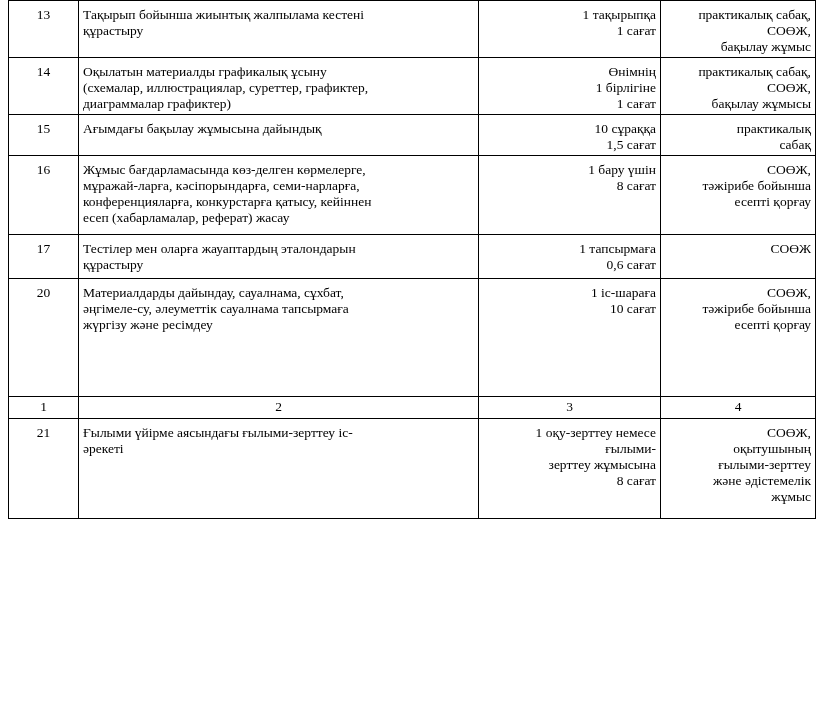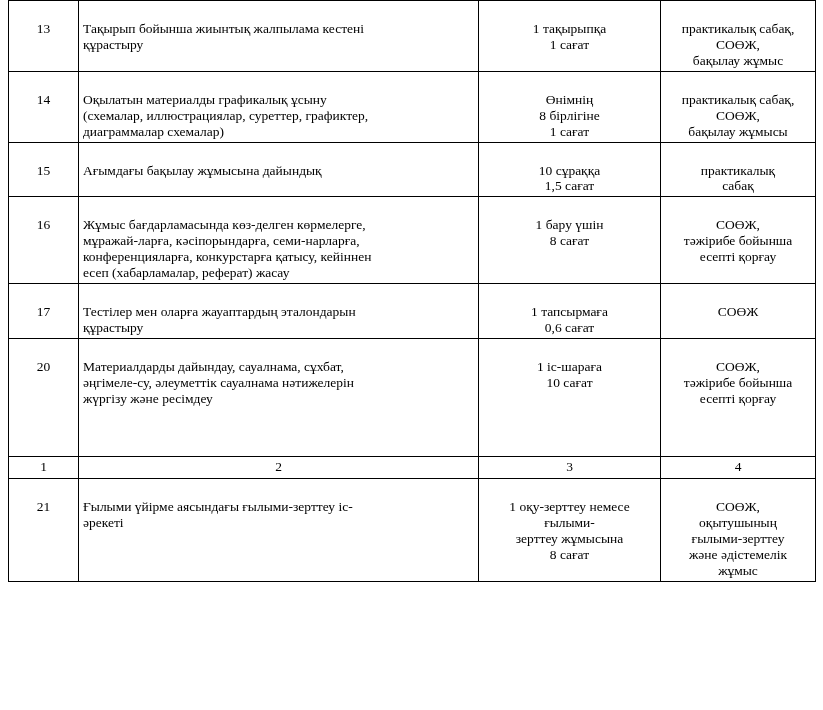--- a/index.html
+++ b/index.html
@@ -25,39 +25,39 @@
     left: 8px;
     top: 0px;
     width: 807px;
     border-collapse: collapse;
     table-layout: fixed;
     font-size: 13.5px;
     line-height: 1.18;
   }
   .doc-table td {
     border: 1px solid #000000;
-    padding: 20px 4px 2px 4px;
+    padding: 6px 4px 2px 4px;
     vertical-align: top;
   }
   col.c-num   { width: 70px; }
   col.c-desc  { width: 400px; }
   col.c-norm  { width: 182px; }
   col.c-form  { width: 155px; }
 
   .cell-num {
     text-align: center;
     vertical-align: top;
   }
   .cell-desc {
     text-align: justify;
     text-align-last: left;
     hyphens: none;
   }
   .cell-norm, .cell-form {
-    text-align: center;
+    text-align: right;
   }
   .cell-desc p, .cell-norm p, .cell-form p, .cell-num p {
     margin: 0;
     padding: 0;
   }
   .caption-row td {
     border-left: 1px solid #000000;
     border-right: 1px solid #000000;
     border-top: 1px solid #000000;
     border-bottom: 1px solid #000000;
@@ -106,25 +106,25 @@
         </td>
       </tr>
 
       <tr style="height:57px;">
         <td class="cell-num">
           <p>14</p>
         </td>
         <td class="cell-desc">
           <p class="jline">Оқылатын материалды графикалық ұсыну</p>
           <p class="jline">(схемалар, иллюстрациялар, суреттер, графиктер,</p>
-          <p class="lastline">диаграммалар схемалар)</p>
+          <p class="lastline">диаграммалар графиктер)</p>
         </td>
         <td class="cell-norm">
           <p>Өнімнің</p>
-          <p>8 бірлігіне</p>
+          <p>1 бірлігіне</p>
           <p>1 сағат</p>
         </td>
         <td class="cell-form">
           <p>практикалық сабақ,</p>
           <p>СОӨЖ,</p>
           <p>бақылау жұмысы</p>
         </td>
       </tr>
 
       <tr style="height:34px;font-family:Liberation Serif, serif;">
@@ -183,21 +183,21 @@
       </tr>
 
 
 
       <tr class="tall-20">
         <td class="cell-num">
           <p>20</p>
         </td>
         <td class="cell-desc">
           <p class="jline">Материалдарды дайындау, сауалнама, сұхбат,</p>
-          <p class="jline">әңгімеле-су, әлеуметтік сауалнама нәтижелерін</p>
+          <p class="jline">әңгімеле-су, әлеуметтік сауалнама тапсырмаға</p>
           <p class="lastline">жүргізу және ресімдеу</p>
         </td>
         <td class="cell-norm">
           <p>1 іс-шараға</p>
           <p>10 сағат</p>
         </td>
         <td class="cell-form">
           <p>СОӨЖ,</p>
           <p>тәжірибе бойынша</p>
           <p>есепті қорғау</p>

